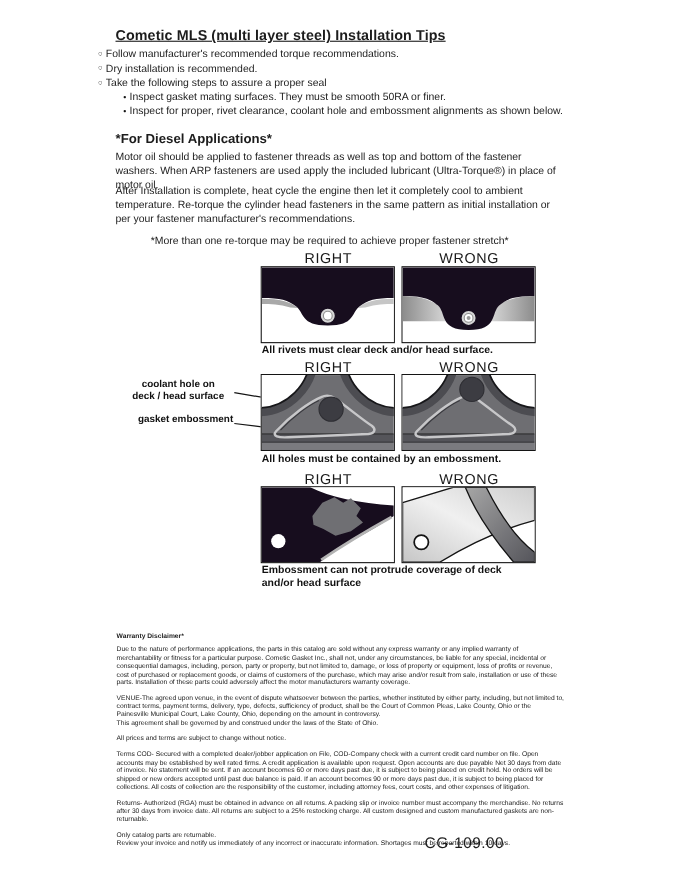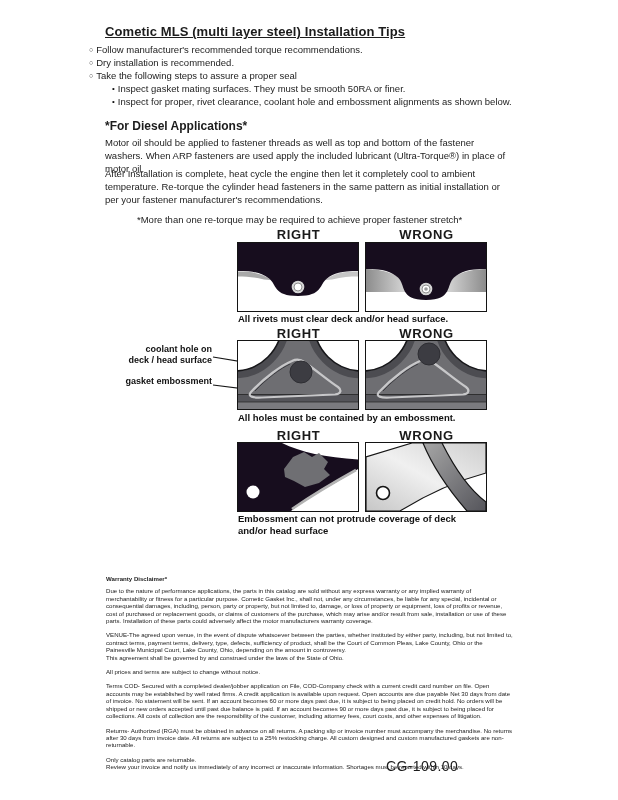--- a/index.html
+++ b/index.html
@@ -7,21 +7,21 @@
     position:relative;width:526px;height:800px;background:#ffffff;overflow:hidden;
     font-family:"Liberation Sans","DejaVu Sans",sans-serif;color:#1c1c1c;
   }
   .abs{position:absolute;}
   .title{font-size:13px;font-weight:bold;text-decoration:underline;letter-spacing:.1px;}
   .bullet-row{display:flex;align-items:flex-start;font-size:9.5px;line-height:13px;}
   .bullet-mark{font-size:7px;line-height:13px;margin-right:3px;color:#333;}
   .sub-mark{font-size:8px;line-height:13px;margin-right:3px;color:#111;}
   .sec-head{font-size:12px;font-weight:bold;}
   .para{font-size:9.5px;line-height:13px;width:402px;}
-  .rw-label{width:123px;text-align:center;font-size:13px;font-weight:bold;letter-spacing:.6px;color:#1a1a1a;}
+  .rw-label{width:123px;text-align:center;font-size:13px;font-weight:normal;letter-spacing:.6px;color:#1a1a1a;}
   .diag{border:1.7px solid #141414;display:block;background:#fff;}
   .caption{font-size:9.5px;font-weight:bold;line-height:12px;color:#111;}
   .callout{font-size:9px;font-weight:bold;line-height:10.5px;text-align:right;color:#111;}
   .disclaimer{width:407px;font-size:6.1px;line-height:7.4px;color:#222;}
   .disclaimer .d-head{font-weight:bold;margin-bottom:5px;}
   .disclaimer p{margin:0 0 7px 0;}
   .docnum{font-size:14px;letter-spacing:.4px;color:#1b1b1b;}
 </style>
 </head>
 <body>
@@ -88,21 +88,21 @@
     <circle cx="60" cy="46" r="7" fill="#d6d6d6" stroke="#170d1e" stroke-width="1.3"></circle>
     <circle cx="60" cy="46" r="4" fill="#ffffff" stroke="#8f8f8f" stroke-width="1"></circle>
     <circle cx="60" cy="46" r="1.8" fill="#9a9a9a"></circle>
   </svg>
 
   <div class="abs caption" style="left:238px;top:313px;">All rivets must clear deck and/or head surface.</div>
 
   <div class="abs rw-label" style="left:237px;top:326px;">RIGHT</div>
   <div class="abs rw-label" style="left:365px;top:326px;">WRONG</div>
 
-  <div class="abs callout" style="left:112px;top:344px;width:100px;">
+  <div class="abs callout" style="left:112px;top:344px;width:100px;text-align:center;">
     <div>coolant hole on</div>
     <div>deck / head surface</div>
   </div>
   <div class="abs callout" style="left:104px;top:376px;width:108px;">gasket embossment</div>
 
   <svg class="abs" style="left:212px;top:344px;" width="96" height="56" viewBox="0 0 96 56">
     <line x1="1" y1="13" x2="85" y2="27" stroke="#141414" stroke-width="1.1"></line>
     <line x1="1" y1="41" x2="49" y2="47" stroke="#141414" stroke-width="1.1"></line>
   </svg>
 

